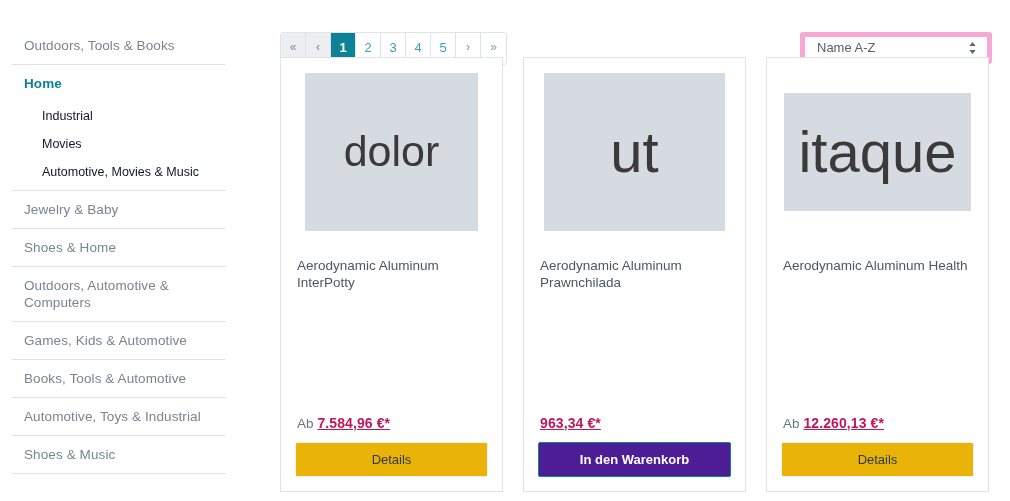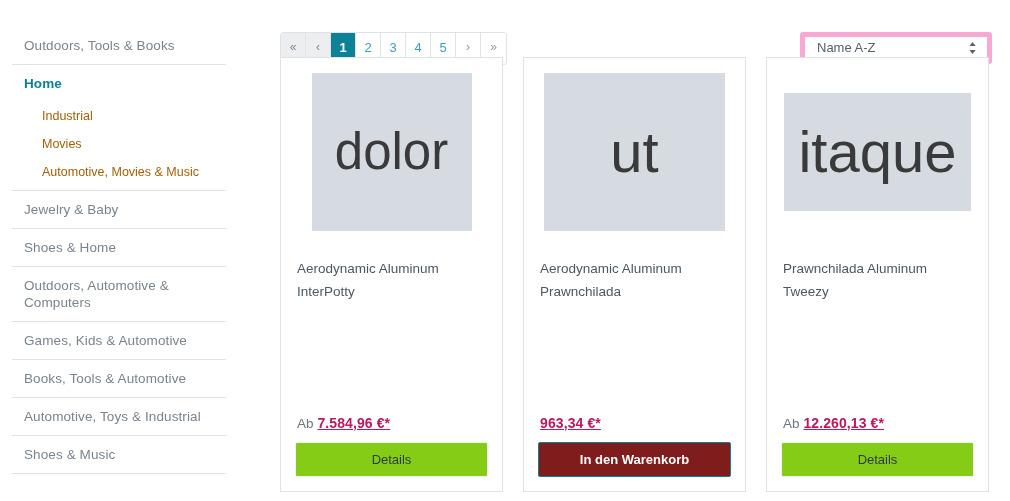--- a/index.html
+++ b/index.html
@@ -59,21 +59,21 @@
     list-style: none;
     margin: 0;
     padding: 0 0 4px 0;
   }
   .sub-item {
     margin: 0;
   }
   .sub-link {
     display: block;
     padding: 6px 10px 6px 30px;
-    color: #a16207;
+    color: #0f172a;
     text-decoration: none;
     font-size: 12.5px;
     line-height: 16px;
   }
 
   
   .main {
     flex: 1 1 auto;
     padding: 0 18px 0 42px;
     box-sizing: border-box;
@@ -180,28 +180,28 @@
   .ph-img {
     background: #d6dbe2;
     display: flex;
     align-items: center;
     justify-content: center;
     color: #3a3a3a;
     font-family: "Liberation Sans", sans-serif;
     overflow: hidden;
     line-height: 1;
   }
-  .ph-1 { width: 160px; height: 158px; font-size: 51px; }
+  .ph-1 { width: 173px; height: 158px; font-size: 43px; }
   .ph-2 { width: 181px; height: 158px; font-size: 58px; }
   .ph-3 { width: 187px; height: 118px; font-size: 58px; }
 
   .card-title {
     margin-top: 25px;
     font-size: 13.5px;
-    line-height: 23px;
+    line-height: 17px;
     color: #4b5864;
     font-weight: normal;
     padding: 0 2px;
   }
   .card-spacer { flex: 1 1 auto; }
   .price-row {
     font-size: 14px;
     color: #2b3a45;
     padding: 0 2px 11px 2px;
   }
@@ -223,26 +223,26 @@
     font-size: 13px;
     padding: 9px 0;
     border-radius: 2px;
     box-sizing: border-box;
     border: 1px solid transparent;
     cursor: pointer;
     margin-bottom: 14px;
     font-family: "Liberation Sans", sans-serif;
   }
   .btn-secondary {
-    background: #84cc16;
+    background: #eab308;
     color: #2b3a45;
     border-color: #f0f1f3;
   }
   .btn-primary {
-    background: #7f1d1d;
+    background: #4c1d95;
     color: #ffffff;
     font-weight: bold;
     border-color: #0d8296;
   }
 </style>
 </head>
 <body>
 
 <div class="page">
 
@@ -343,21 +343,21 @@
           <span class="price-prefix"></span>
           <span class="price-value">963,34 €*</span>
         </div>
         <button class="btn btn-primary">In den Warenkorb</button>
       </article>
 
       <article class="card">
         <div class="card-image-wrap">
           <div class="ph-img ph-3">itaque</div>
         </div>
-        <div class="card-title">Prawnchilada Aluminum Tweezy</div>
+        <div class="card-title">Aerodynamic Aluminum Health</div>
         <div class="card-spacer"></div>
         <div class="price-row">
           <span class="price-prefix">Ab</span>
           <span class="price-value">12.260,13 €*</span>
         </div>
         <button class="btn btn-secondary">Details</button>
       </article>
 
     </div>
   </section>

